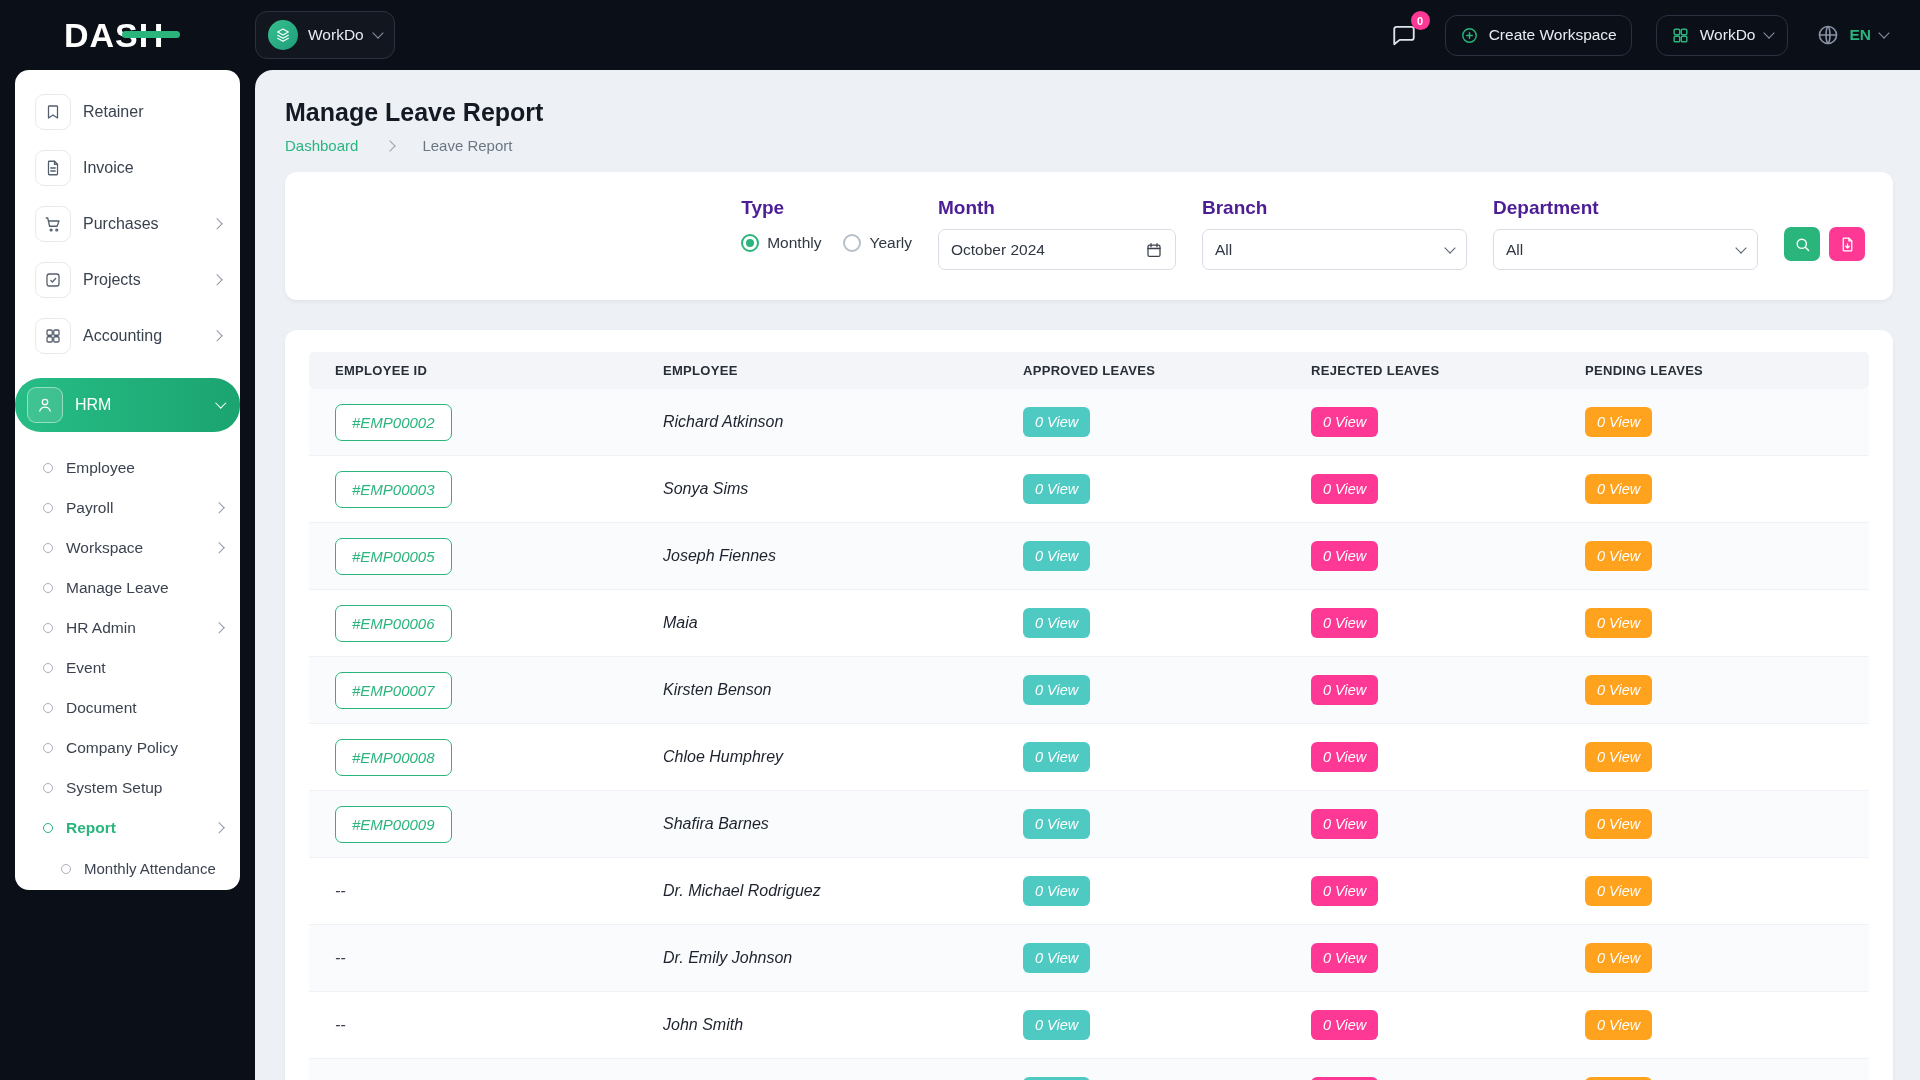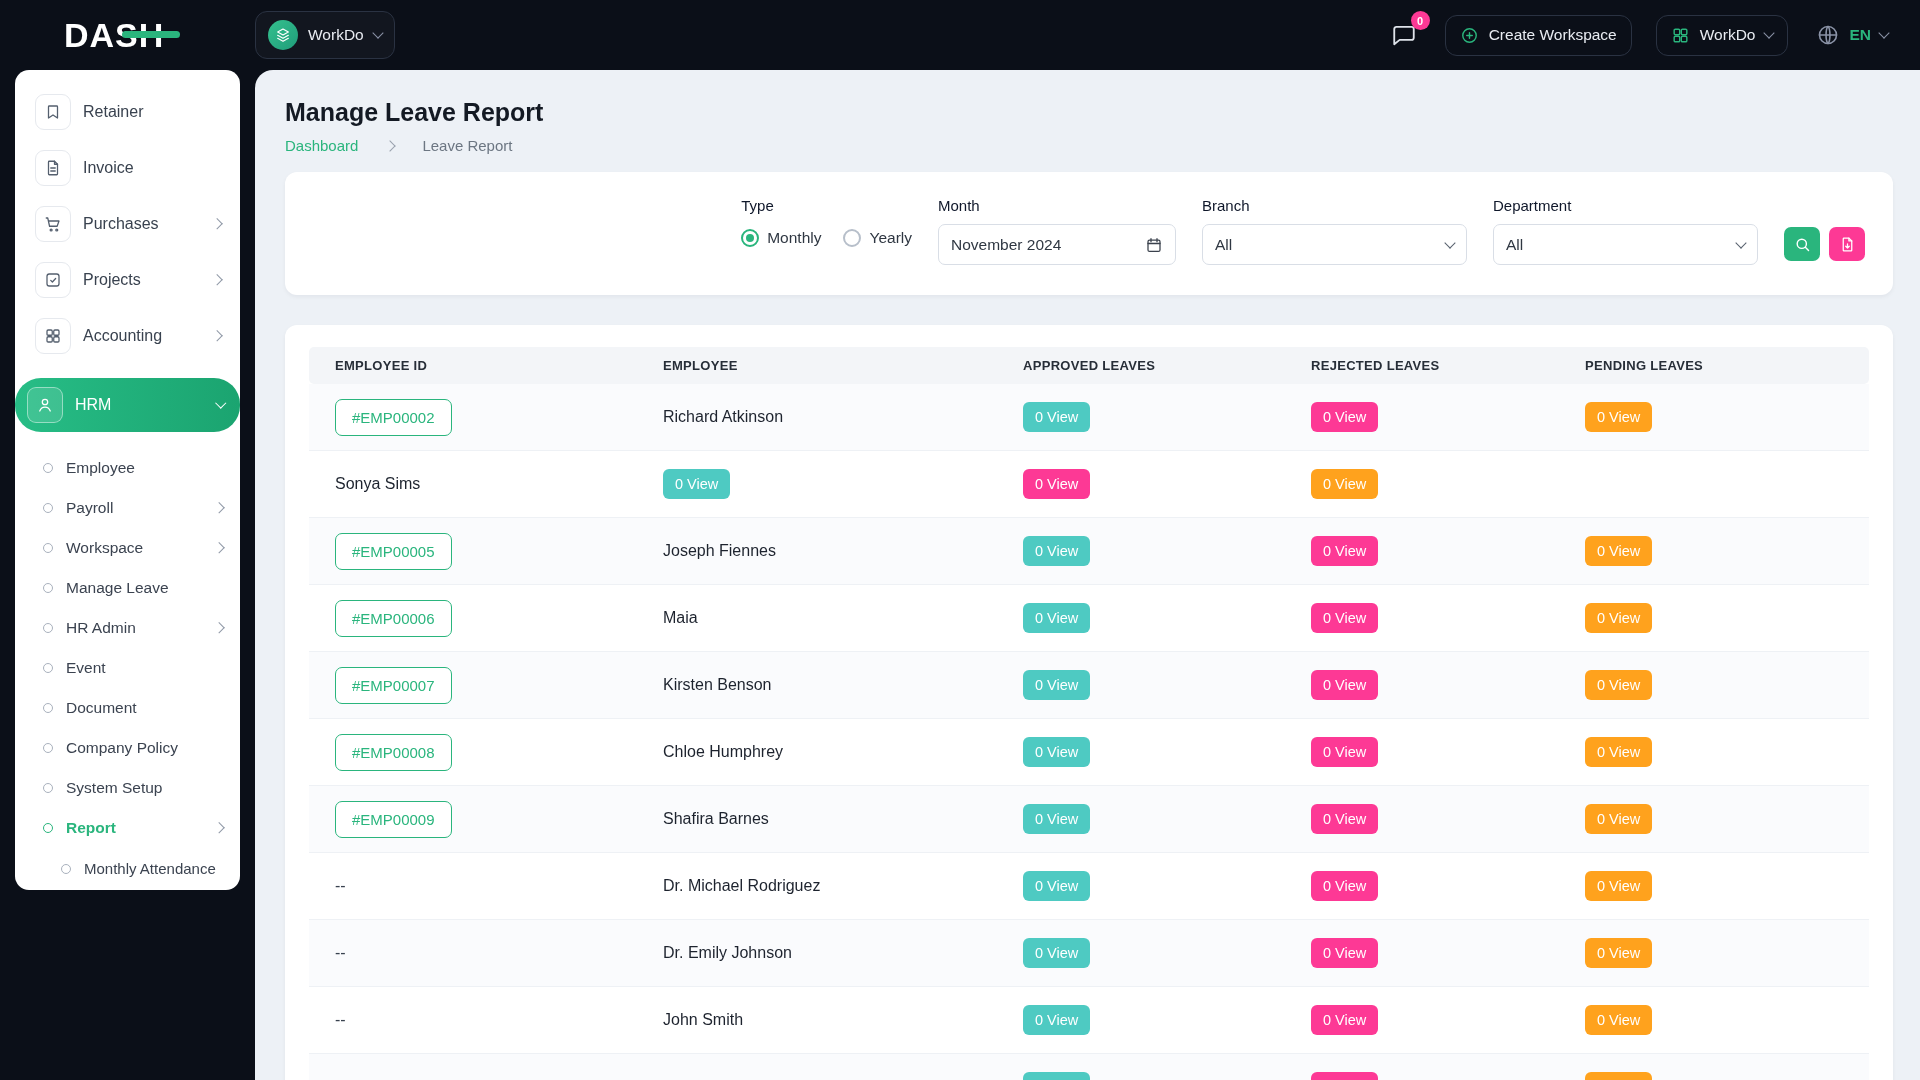--- a/index.html
+++ b/index.html
@@ -66,21 +66,21 @@
   
   .page-title { font-size:25px; font-weight:700; color:#141a24; margin:6px 0 10px; }
   .breadcrumb { display:flex; align-items:center; gap:28px; font-size:15px; }
   .bc-link { color:var(--accent-green,#2ab57d); cursor:pointer; text-decoration:none; }
   .bc-sep { width:7px; height:7px; border-right:1.6px solid #99a1ad; border-bottom:1.6px solid #99a1ad; transform:rotate(-45deg); display:inline-block; }
   .bc-cur { color:#6c7682; }
 
   
   .card { background:#fff; border-radius:12px; box-shadow:0 2px 4px rgba(18,25,38,0.05); width:1608px; box-sizing:border-box; }
   .filter-card { margin-top:18px; padding:25px 28px 30px; display:flex; justify-content:flex-end; align-items:flex-start; gap:26px; }
-  .flabel { font-size:15px; font-weight:400; color:#0f172a; margin-bottom:10px; }
+  .flabel { font-size:19px; font-weight:700; color:#4c1d95; margin-bottom:10px; }
   .radio-row { display:flex; gap:22px; margin-top:15px; }
   .radio { display:flex; align-items:center; gap:8px; font-size:15.5px; color:#2f3742; cursor:pointer; }
   .rdot { width:18px; height:18px; border-radius:50%; border:2px solid #b7bfca; box-sizing:border-box; position:relative; background:#fff; flex-shrink:0; }
   .rdot.checked { border-color:var(--accent-green,#2ab57d); }
   .rdot.checked::after { content:''; position:absolute; inset:3px; border-radius:50%; background:var(--accent-green,#2ab57d); }
   .fcontrol {
     width:238px; height:41px; border:1px solid #d9dee6; border-radius:7px; background:#fff;
     display:flex; align-items:center; justify-content:space-between; padding:0 12px;
     box-sizing:border-box; font-size:15.5px; color:#2f3742; cursor:pointer;
   }
@@ -95,21 +95,21 @@
 
   
   .table-card { margin-top:30px; padding:22px 24px 0; }
   .t-head {
     display:grid; grid-template-columns:328px 360px 288px 274px 1fr;
     background:#f3f5f8; border-radius:5px; height:37px; align-items:center; padding-left:26px;
   }
   .th { font-size:13px; font-weight:700; color:#272e38; letter-spacing:0.3px; }
   .t-row {
     display:grid; grid-template-columns:328px 360px 288px 274px 1fr;
-    align-items:center; height:66px; padding-left:26px; border-bottom:1px solid #eef1f5;
+    align-items:center; height:66px; padding-left:26px; border-bottom:1px solid #eef1f5;font-style:italic;
   }
   .t-row.odd { background:#fafbfd; }
   .emp-badge { display:inline-block; border:1.4px solid var(--accent-green,#2ab57d); color:var(--accent-green,#2ab57d); border-radius:7px; padding:9px 16px; font-size:15px; background:#fff; cursor:pointer; }
   .dash-id { font-size:16px; color:#39424f; }
   .name-cell { font-size:16px; color:#1d232e; }
   .view-badge { display:inline-block; padding:7px 12px; border-radius:6px; color:#fff; font-size:14.5px; font-weight:500; cursor:pointer; }
   .view-badge.teal   { background:var(--badge-teal,#4ecac2); }
   .view-badge.pink   { background:var(--badge-pink,#fd3995); }
   .view-badge.orange { background:var(--badge-orange,#ffa21d); }
 </style>
@@ -340,21 +340,21 @@
             <label class="radio">
               <span class="rdot"></span>
               <span>Yearly</span>
             </label>
           </div>
       </div>
 
       <div class="fgroup">
         <div class="flabel">Month</div>
         <div class="fcontrol">
-          <span>November 2024</span>
+          <span>October 2024</span>
           <svg viewBox="0 0 24 24" fill="none" stroke="currentColor" stroke-width="1.7" stroke-linecap="round" stroke-linejoin="round">
               <rect x="4" y="5.5" width="16" height="15" rx="2"></rect>
               <path d="M8 3.5v4M16 3.5v4M4 10h16"></path>
             </svg>
         </div>
       </div>
 
       <div class="fgroup sel">
         <div class="flabel">Branch</div>
         <div class="fcontrol">
@@ -397,20 +397,21 @@
         </div>
       <div id="t-body">
           <div class="t-row odd">
             <div class="cell"><span class="emp-badge">#EMP00002</span></div>
             <div class="cell name-cell">Richard Atkinson</div>
             <div class="cell"><span class="view-badge teal">0 View</span></div>
             <div class="cell"><span class="view-badge pink">0 View</span></div>
             <div class="cell"><span class="view-badge orange">0 View</span></div>
           </div>
           <div class="t-row">
+            <div class="cell"><span class="emp-badge">#EMP00003</span></div>
             <div class="cell name-cell">Sonya Sims</div>
             <div class="cell"><span class="view-badge teal">0 View</span></div>
             <div class="cell"><span class="view-badge pink">0 View</span></div>
             <div class="cell"><span class="view-badge orange">0 View</span></div>
           </div>
           <div class="t-row odd">
             <div class="cell"><span class="emp-badge">#EMP00005</span></div>
             <div class="cell name-cell">Joseph Fiennes</div>
             <div class="cell"><span class="view-badge teal">0 View</span></div>
             <div class="cell"><span class="view-badge pink">0 View</span></div>

